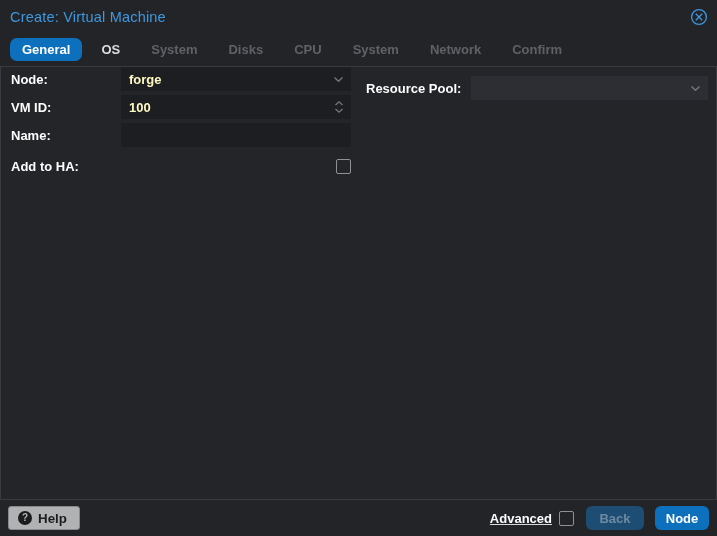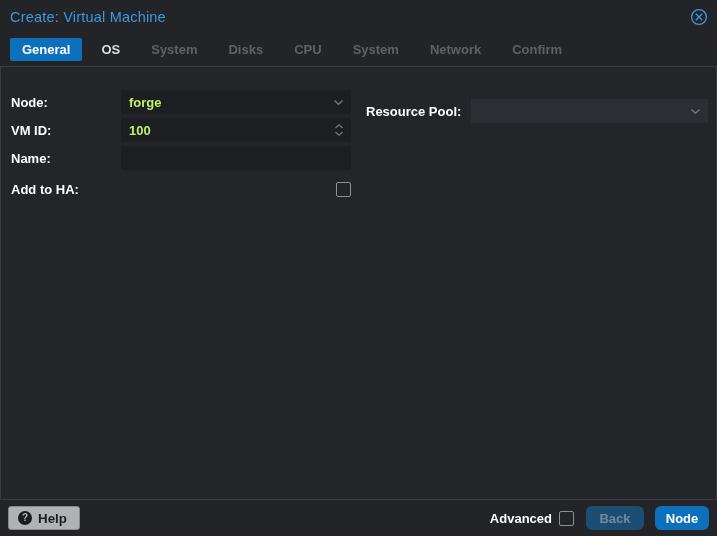--- a/index.html
+++ b/index.html
@@ -7,47 +7,47 @@
   body { font-family:"Liberation Sans","DejaVu Sans",sans-serif; font-size:13px; color:#d7d8da; }
   #app { position:relative; width:717px; height:536px; background:#232428; }
 
   
   .titlebar { position:absolute; top:0; left:0; right:0; height:33px; display:flex; align-items:center; padding:0 9px 0 10px; }
   .title { color:#3c98e0; font-size:14.5px; letter-spacing:.2px; }
   .close-btn { margin-left:auto; width:18px; height:18px; display:flex; align-items:center; justify-content:center; cursor:pointer; }
 
   
   .tabbar { position:absolute; top:36px; left:10px; right:10px; height:27px; display:flex; gap:7px; align-items:center; }
-  .tab { padding:4px 12px; font-weight:bold; color:#5e6166; border-radius:2px; cursor:default; }
+  .tab { padding:4px 12px; font-weight:bold; color:#5e6166; border-radius:7px; cursor:default; }
   .tab.enabled { color:#dcdde0; cursor:pointer; }
   .tab.active { background:#0d70bd; color:#ffffff; cursor:pointer; }
 
   
-  .panel { position:absolute; top:66px; left:0; right:0; bottom:36px; border:1px solid #393b40; background:#242529; padding:23px 10px; display:flex; align-items:flex-start; }
+  .panel { position:absolute; top:66px; left:0; right:0; bottom:36px; border:1px solid #393b40; background:#242529; padding:0 10px; display:flex; align-items:flex-start; }
   .col { display:flex; flex-direction:column; }
   .col.left { width:340px; }
   .col.right { width:342px; margin-left:15px;margin-top:9px; }
   .frow { display:flex; align-items:center; height:24px; margin-bottom:4px; }
   .flabel { font-weight:bold; color:#fdfdfd; }
   .col.left .flabel { width:110px; }
   .col.right .flabel { width:105px; }
   .field { position:relative; height:24px; background:#1c1e22; display:flex; align-items:center; padding:0 22px 0 8px; }
   .col.left .field { width:230px; }
   .col.right .field { width:237px; background:#2c2e33; }
-  .fvalue { font-weight:bold; color:#bef264; white-space:nowrap; overflow:hidden; }
+  .fvalue { font-weight:bold; color:#fef9c3; white-space:nowrap; overflow:hidden; }
   .trigger { position:absolute; right:7px; top:0; bottom:0; display:flex; flex-direction:column; align-items:center; justify-content:center; }
   input.textfield { width:230px; height:24px; background:#1c1e22; border:none; outline:none; color:#e2e3e5; font:inherit; font-weight:bold; padding:0 8px; }
   .cbrow { margin-top:3px;justify-content:space-between; }
   input[type="checkbox"] { appearance:none; -webkit-appearance:none; width:15px; height:15px; border:1px solid #8d9095; border-radius:2px; background:transparent; cursor:pointer; }
 
   
   .footer { position:absolute; left:0; right:0; bottom:0; height:36px; display:flex; align-items:center; padding:0 8px; background:#232428; }
   .help-btn { display:flex; align-items:center; gap:6px; height:24px; padding:0 12px 0 9px; background:#b1b2b3; border:1px solid #88898b; border-radius:3px; color:#1b1c1e; font-weight:bold; cursor:pointer; }
   .help-glyph { width:14px; height:14px; border-radius:50%; background:#1b1c1e; color:#b1b2b3; font-size:10px; font-weight:bold; display:flex; align-items:center; justify-content:center; line-height:1; }
-  .adv-wrap { margin-left:auto; display:flex; align-items:center; gap:7px; }
+  .adv-wrap { margin-left:auto; display:flex; align-items:center; gap:7px;text-decoration:underline; }
   .adv-label { font-weight:bold; color:#fdfdfd; }
   .btn { height:24px; border:none; border-radius:6px; font:inherit; font-weight:bold; cursor:pointer; }
   .btn.back { width:58px; margin-left:12px; background:#1d4d72; color:#6d8aa1; cursor:default; }
   .btn.next { width:54px; margin-left:11px; background:#0d70bd; color:#ffffff; }
   svg { display:block; }
 </style>
 </head>
 <body>
 
 <div id="app">

